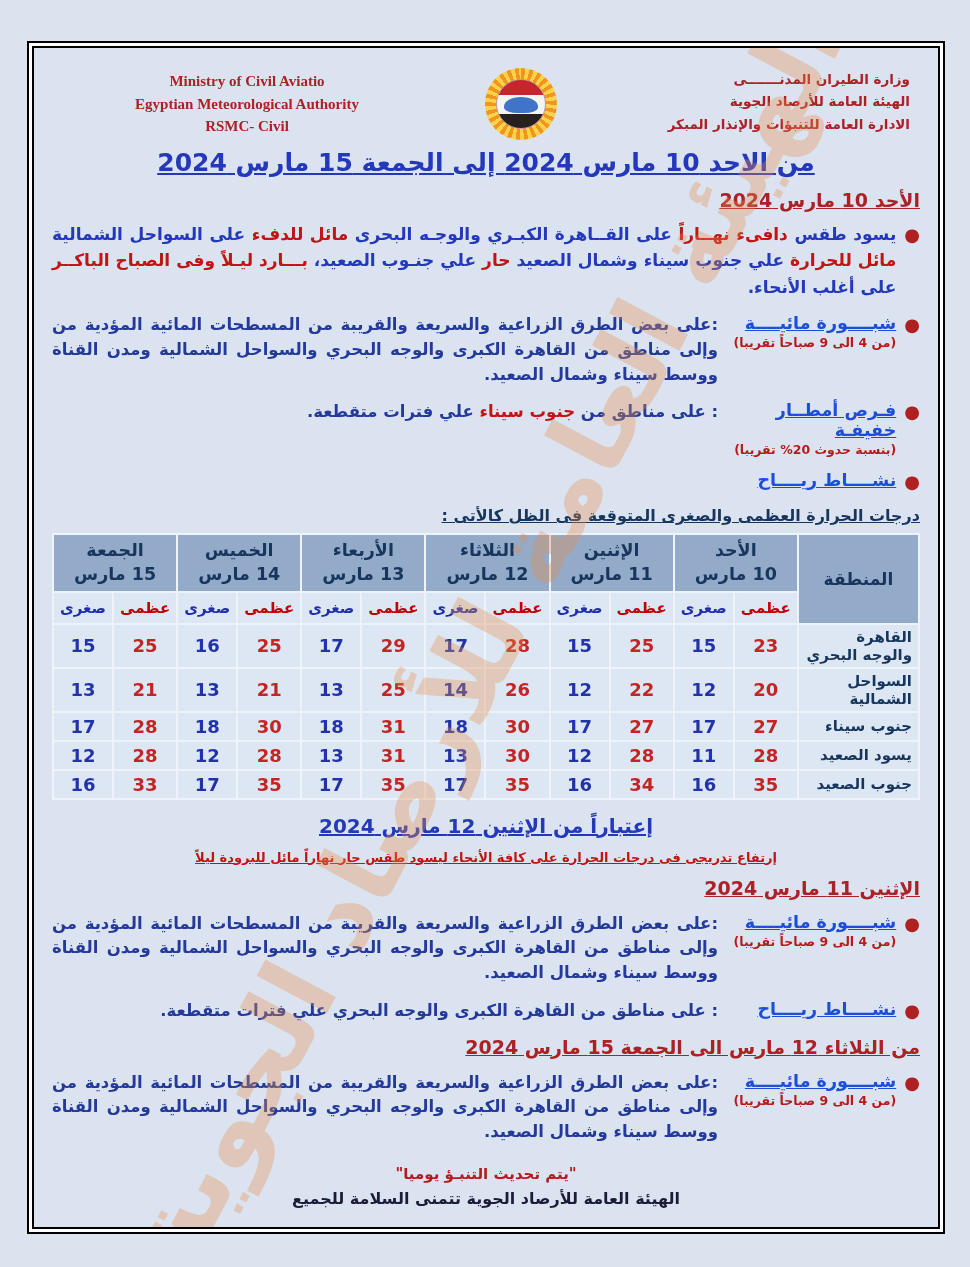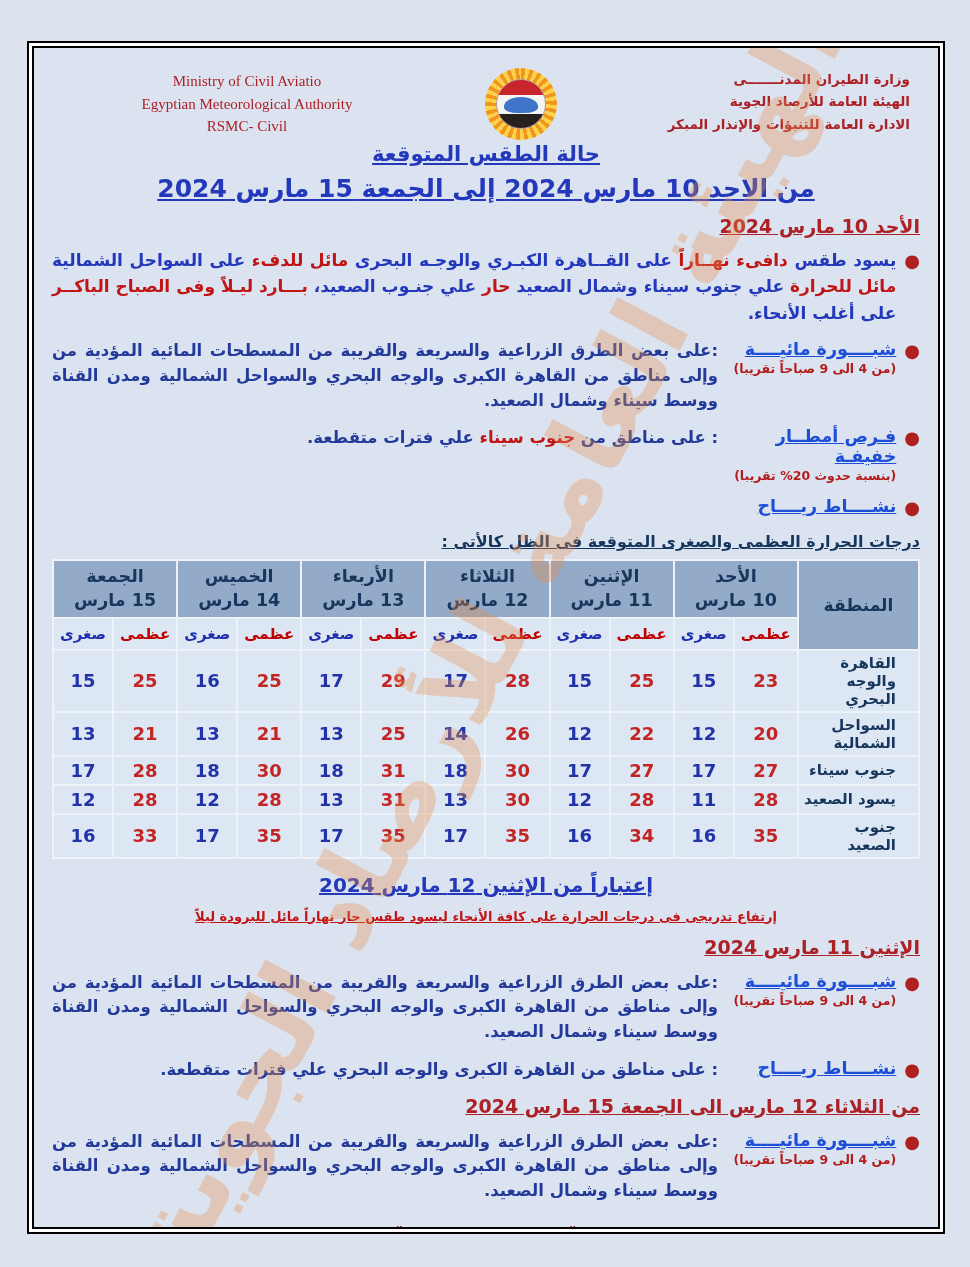--- a/index.html
+++ b/index.html
@@ -22,21 +22,21 @@
   
   .watermark {
     position:absolute; left:-260px; top:520px; width:1450px; height:150px;
     transform:rotate(-62deg);
     font-size:105px; font-weight:bold; white-space:nowrap; text-align:center;
     color:#e78f4e; opacity:.34; z-index:6; pointer-events:none;
   }
   
   .hdr { direction:ltr; display:flex; align-items:flex-start; justify-content:space-between; padding:8px 10px 0 30px; }
   .hdr-en {
-    font-family:"Liberation Serif", serif; font-weight:normal; font-size:15px;
+    font-family:"Liberation Serif", serif; font-weight:bold; font-size:15px;
     color:#ac2126; text-align:center; line-height:1.5; margin-top:4px; width:330px;
   }
   .hdr-ar { font-size:13.5px; font-weight:bold; color:#ac2126; text-align:right; line-height:1.65; direction:rtl; width:280px; margin-top:2px; }
   .logo { width:72px; height:72px; border-radius:50%;
     background:repeating-conic-gradient(#f0951e 0deg 7deg, #fcd24b 7deg 14deg);
     display:flex; align-items:center; justify-content:center; margin-top:2px; }
   .logo-core { width:50px; height:50px; border-radius:50%; border:1px solid #b9a; overflow:hidden; position:relative;
     background:linear-gradient(180deg,#c8242c 0 32%,#f4f4f2 32% 70%,#26211e 70% 100%); }
   .logo-cloud { position:absolute; top:36%; left:14%; width:72%; height:32%;
     background:#3f74c8; border-radius:55% 55% 45% 45% / 70% 70% 40% 40%; }
@@ -64,21 +64,21 @@
   table { border-collapse:collapse; width:100%; margin-top:8px; border:1px solid #5a5a5a; }
   th, td { border:2px solid #eef3fa; text-align:center; }
   .day-th { background:#93aac8; color:#17365d; font-size:17.5px; font-weight:bold; padding:4px 16px; line-height:1.35; }
   .region-th { background:#93aac8; color:#17365d; font-size:17px; font-weight:bold; width:152px; }
   .sub-th { background:#dde7f3; font-size:15px; font-weight:bold; padding:6px; }
   .sub-th.mx { color:#c00000;border-radius:8px; }
   .sub-th.mn { color:#1f2fae; }
   td { background:#dde7f3; font-size:18px; font-weight:bold; padding:3px 0; }
   td.mx { color:#c32424; }
   td.mn { color:#2233aa; }
-  td.region { color:#17365d; font-size:15px; text-align:right; padding-left:4px; padding-right:22px; }
+  td.region { color:#17365d; font-size:15px; text-align:right; padding-left:4px; padding-right:6px; }
   
   .note-blue { text-align:center; font-size:20px; font-weight:bold; color:#2338bb; text-decoration:underline; margin-top:14px; }
   .note-red  { text-align:center; font-size:13px; font-weight:bold; color:#c11414; text-decoration:underline; margin-top:12px; }
   
   .upd { text-align:center; font-size:15px; font-weight:bold; color:#b41b1b; margin-top:20px; }
   .wish { text-align:center; font-size:16px; font-weight:bold; color:#1c1c38; margin-top:6px; }
 </style>
 </head>
 <body>
 
@@ -96,21 +96,20 @@
           <div class="logo-cloud"></div>
         </div>
       </div>
       <div class="hdr-ar">
         <div>وزارة الطيران المدنـــــــى</div>
         <div>الهيئة العامة للأرصاد الجوية</div>
         <div>الادارة العامة للتنبؤات والإنذار المبكر</div>
       </div>
     </div>
 
-    <div class="title">حالة الطقس المتوقعة</div>
     <div class="daterange">من الاحد 10 مارس 2024 إلى الجمعة 15 مارس 2024</div>
 
     <div class="sec-head">الأحد 10 مارس  2024</div>
     <div class="summary">
       <span class="dot">●</span>
       <div class="stext"><span class="seg-blue">يسود طقس </span><span class="seg-red">دافىء نهــاراً </span><span class="seg-blue">على القــاهرة الكبـري والوجـه البحرى </span><span class="seg-red">مائل للدفء </span><span class="seg-blue">على السواحل الشمالية </span><span class="seg-red">مائل للحرارة </span><span class="seg-blue">علي جنوب سيناء وشمال الصعيد </span><span class="seg-red">حار </span><span class="seg-blue">علي جنـوب الصعيد، </span><span class="seg-red">بـــارد ليـلاً وفى الصباح الباكــر </span><span class="seg-blue">على أغلب الأنحاء.</span></div>
     </div>
 
     <div class="bullet">
       <div class="blabel">

